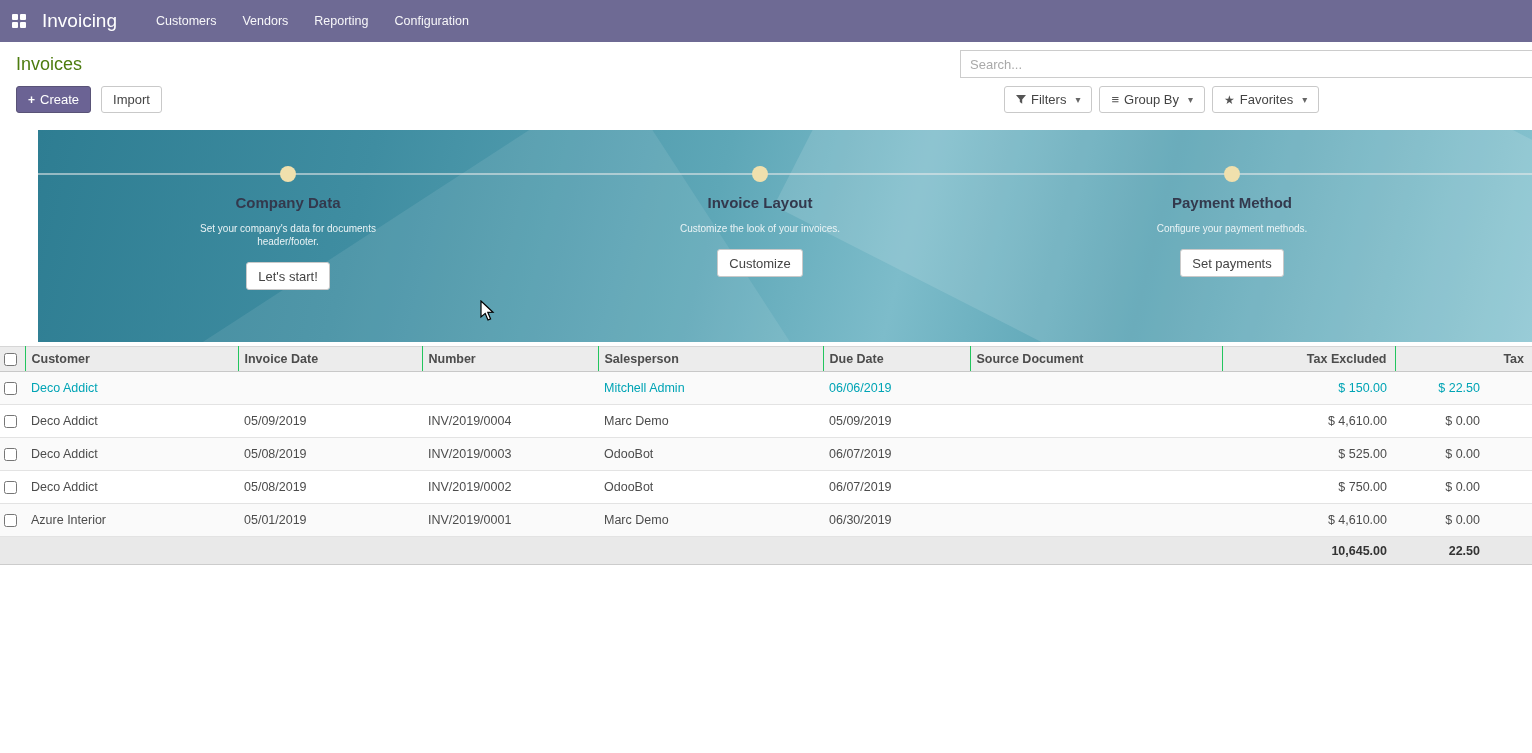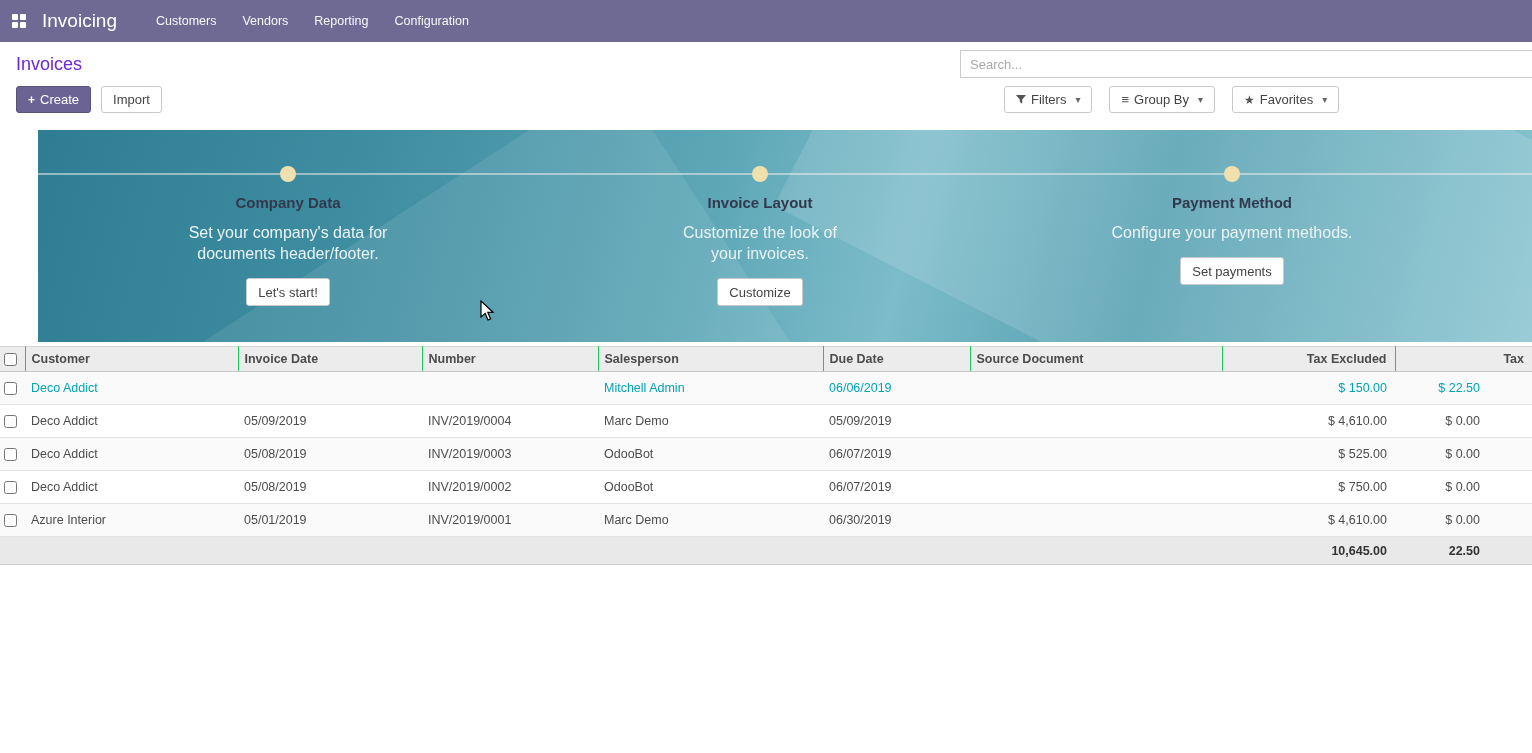--- a/index.html
+++ b/index.html
@@ -22,51 +22,51 @@
   .apps-btn{width:38px;height:42px;display:flex;align-items:center;justify-content:center;cursor:pointer;}
   .apps-grid{display:grid;grid-template-columns:6px 6px;gap:2px;}
   .apps-grid i{width:6px;height:6px;background:#fff;border-radius:1px;display:block;}
   .brand{font-size:19px;margin:0 26px 0 4px;font-weight:400;white-space:nowrap;}
   .topnav{display:flex;height:42px;}
   .nav-item{display:flex;align-items:center;padding:0 13px;font-size:12.5px;color:rgba(255,255,255,.95);cursor:pointer;}
 
   
   .control-panel{height:88px;display:flex;justify-content:space-between;padding:8px 0 0 16px;}
   .cp-left{display:flex;flex-direction:column;}
-  .breadcrumb{font-size:18px;color:#6d28d9;line-height:24px;margin-top:2px;}
+  .breadcrumb{font-size:18px;color:#4d7c0f;line-height:24px;margin-top:2px;}
   .cp-buttons{display:flex;gap:10px;margin-top:10px;}
   .btn{display:inline-flex;align-items:center;gap:5px;border:1px solid #c9c9c9;background:#fff;
        color:#444;font-size:13px;padding:4px 11px;border-radius:3px;cursor:pointer;height:27px;line-height:1;}
   .btn-primary{background:var(--purple-btn);border-color:var(--purple-btn-border);color:#fff;}
   .plus-ico{font-weight:bold;font-size:12px;}
   .cp-right{width:572px;display:flex;flex-direction:column;}
   .search-input{height:28px;border:1px solid #ccc;border-right:none;width:100%;padding:0 9px;
         font-size:13px;color:#000000;outline:none;font-family:"Liberation Sans",sans-serif;}
   .search-input::placeholder{color:#a9a9a9;}
-  .filter-row{display:flex;gap:17px;margin-top:8px;padding-left:44px;}
+  .filter-row{display:flex;gap:7px;margin-top:8px;padding-left:44px;}
   .caret{font-size:10px;color:#666;margin-left:4px;}
   .ico{color:#555;font-size:13px;display:inline-flex;align-items:center;}
   .star-ico{font-size:12px;color:#555;}
 
   
   .onboarding{position:relative;height:212px;overflow:hidden;
     background:linear-gradient(104deg,#2e7d92 0%,#3f8da1 22%,#5ea7b7 45%,#7dbcca 58%,#55a0b1 74%,#8ac5d1 100%);margin-left:38px;}
   .onboarding::before{content:"";position:absolute;left:52%;top:-45%;width:62%;height:190%;
     background:rgba(255,255,255,.13);transform:rotate(27deg);}
   .onboarding::after{content:"";position:absolute;left:14%;top:25%;width:34%;height:170%;
     background:rgba(255,255,255,.09);transform:rotate(-33deg);}
   .step-line{position:absolute;left:0;right:0;top:43px;height:2px;background:rgba(235,235,235,.55);z-index:1;}
   .step{position:absolute;top:36px;width:300px;transform:translateX(-50%);z-index:2;
         display:flex;flex-direction:column;align-items:center;text-align:center;}
   .step-1{left:250px;}
   .step-2{left:722px;}
   .step-3{left:1194px;}
   .step-dot{width:16px;height:16px;border-radius:50%;background:#f0e0ad;}
   .step-title{margin-top:12px;font-size:15px;font-weight:bold;color:#33394d;line-height:18px;}
-  .step-desc{margin-top:10px;font-size:16px;line-height:21px;color:#eaf3f5;}
+  .step-desc{margin-top:10px;font-size:10px;line-height:13px;color:#eaf3f5;}
   .step-1 .step-desc{max-width:205px;}
   .step-2 .step-desc{max-width:180px;}
   .step-3 .step-desc{max-width:280px;}
   .step-btn{margin-top:14px;height:28px;}
 
   
   .cursor{position:absolute;left:480px;top:300px;z-index:9;pointer-events:none;}
 
   
   .list-table{width:1532px;border-collapse:collapse;table-layout:fixed;margin-top:4px;font-size:12.5px;}

